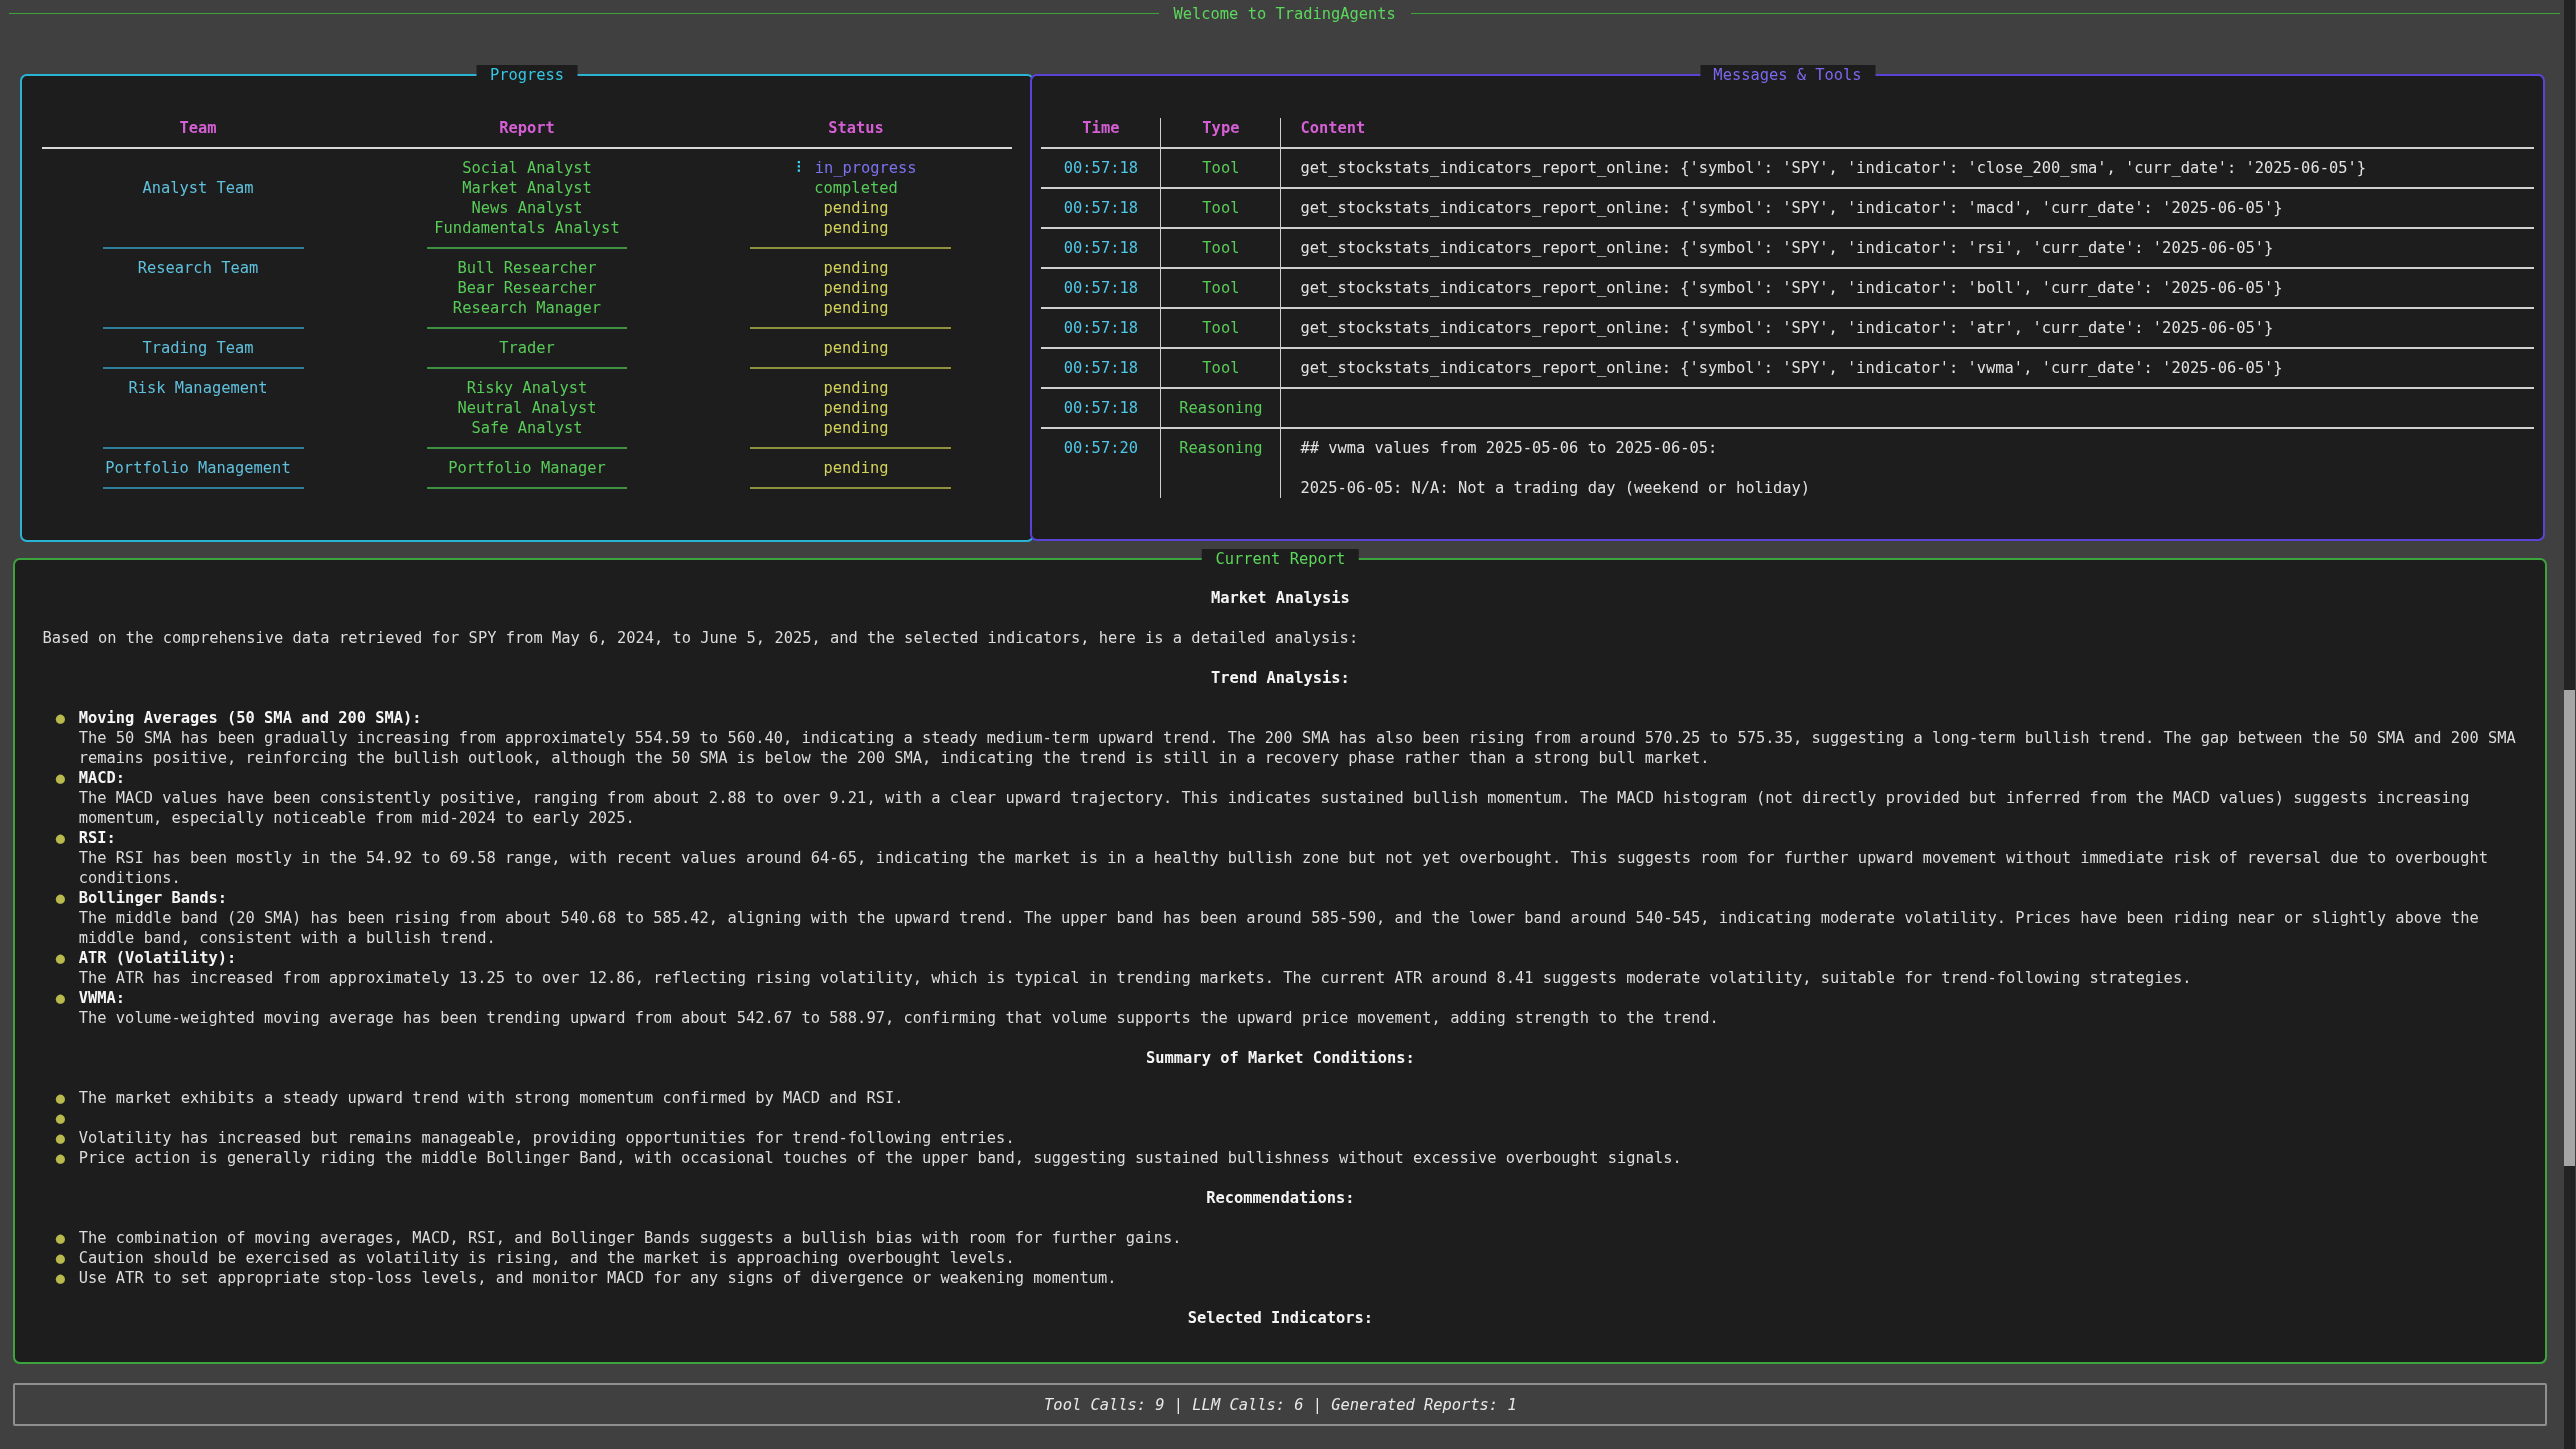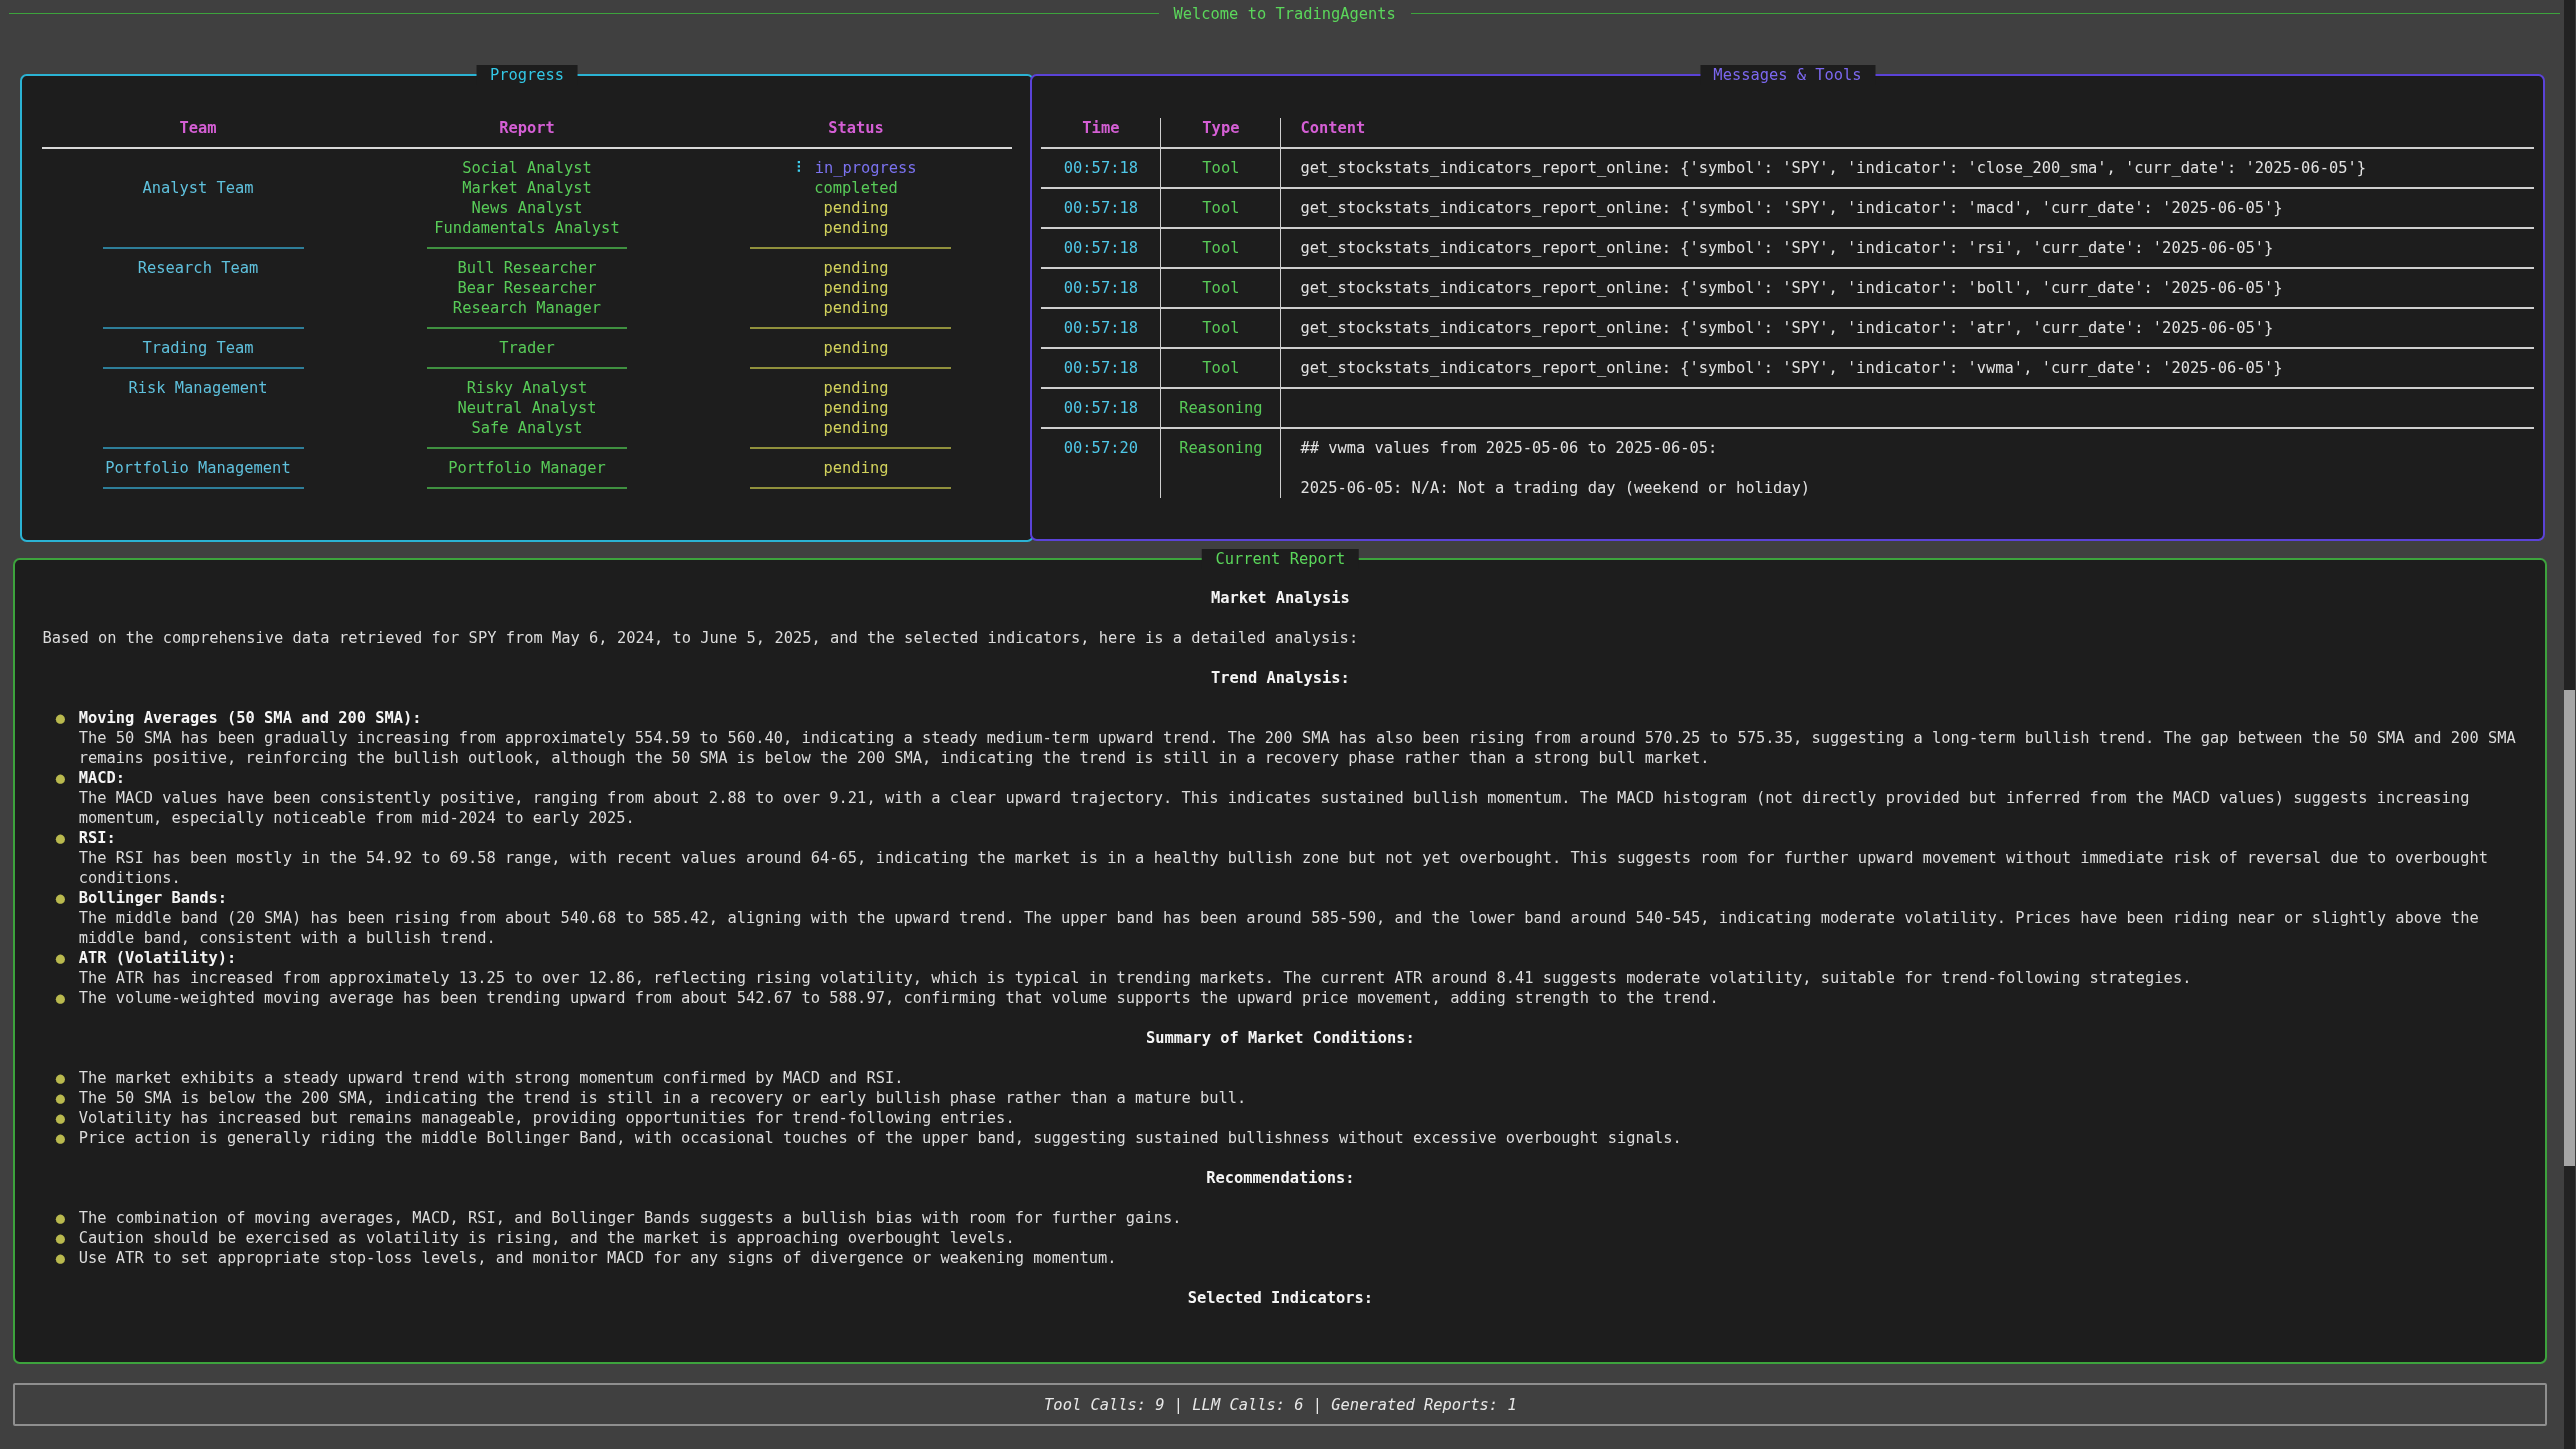--- a/index.html
+++ b/index.html
@@ -312,34 +312,34 @@
         <div class="bi">
           <span class="dot">●</span>
           <div class="bi-c">
               <div class="term">ATR (Volatility):</div>
           <div class="bodytext">The ATR has increased from approximately 13.25 to over 12.86, reflecting rising volatility, which is typical in trending markets. The current ATR around 8.41 suggests moderate volatility, suitable for trend-following strategies.</div>
             </div>
         </div>
         <div class="bi">
           <span class="dot">●</span>
           <div class="bi-c">
+              <div class="term">VWMA:</div>
           <div class="bodytext">The volume-weighted moving average has been trending upward from about 542.67 to 588.97, confirming that volume supports the upward price movement, adding strength to the trend.</div>
             </div>
         </div>
       </div>
 
       <div class="rcenter">Summary of Market Conditions:</div>
       <div class="rlist">
         <div class="bi">
           <span class="dot">●</span>
           <div class="bi-c bodytext">The market exhibits a steady upward trend with strong momentum confirmed by MACD and RSI.</div>
         </div>
         <div class="bi">
           <span class="dot">●</span>
-          <div class="bi-c bodytext">The 50 SMA is below the 200 SMA, indicating the trend is still in a recovery or early bullish phase rather than a mature bull.</div>
         </div>
         <div class="bi">
           <span class="dot">●</span>
           <div class="bi-c bodytext">Volatility has increased but remains manageable, providing opportunities for trend-following entries.</div>
         </div>
         <div class="bi">
           <span class="dot">●</span>
           <div class="bi-c bodytext">Price action is generally riding the middle Bollinger Band, with occasional touches of the upper band, suggesting sustained bullishness without excessive overbought signals.</div>
         </div>
       </div>

